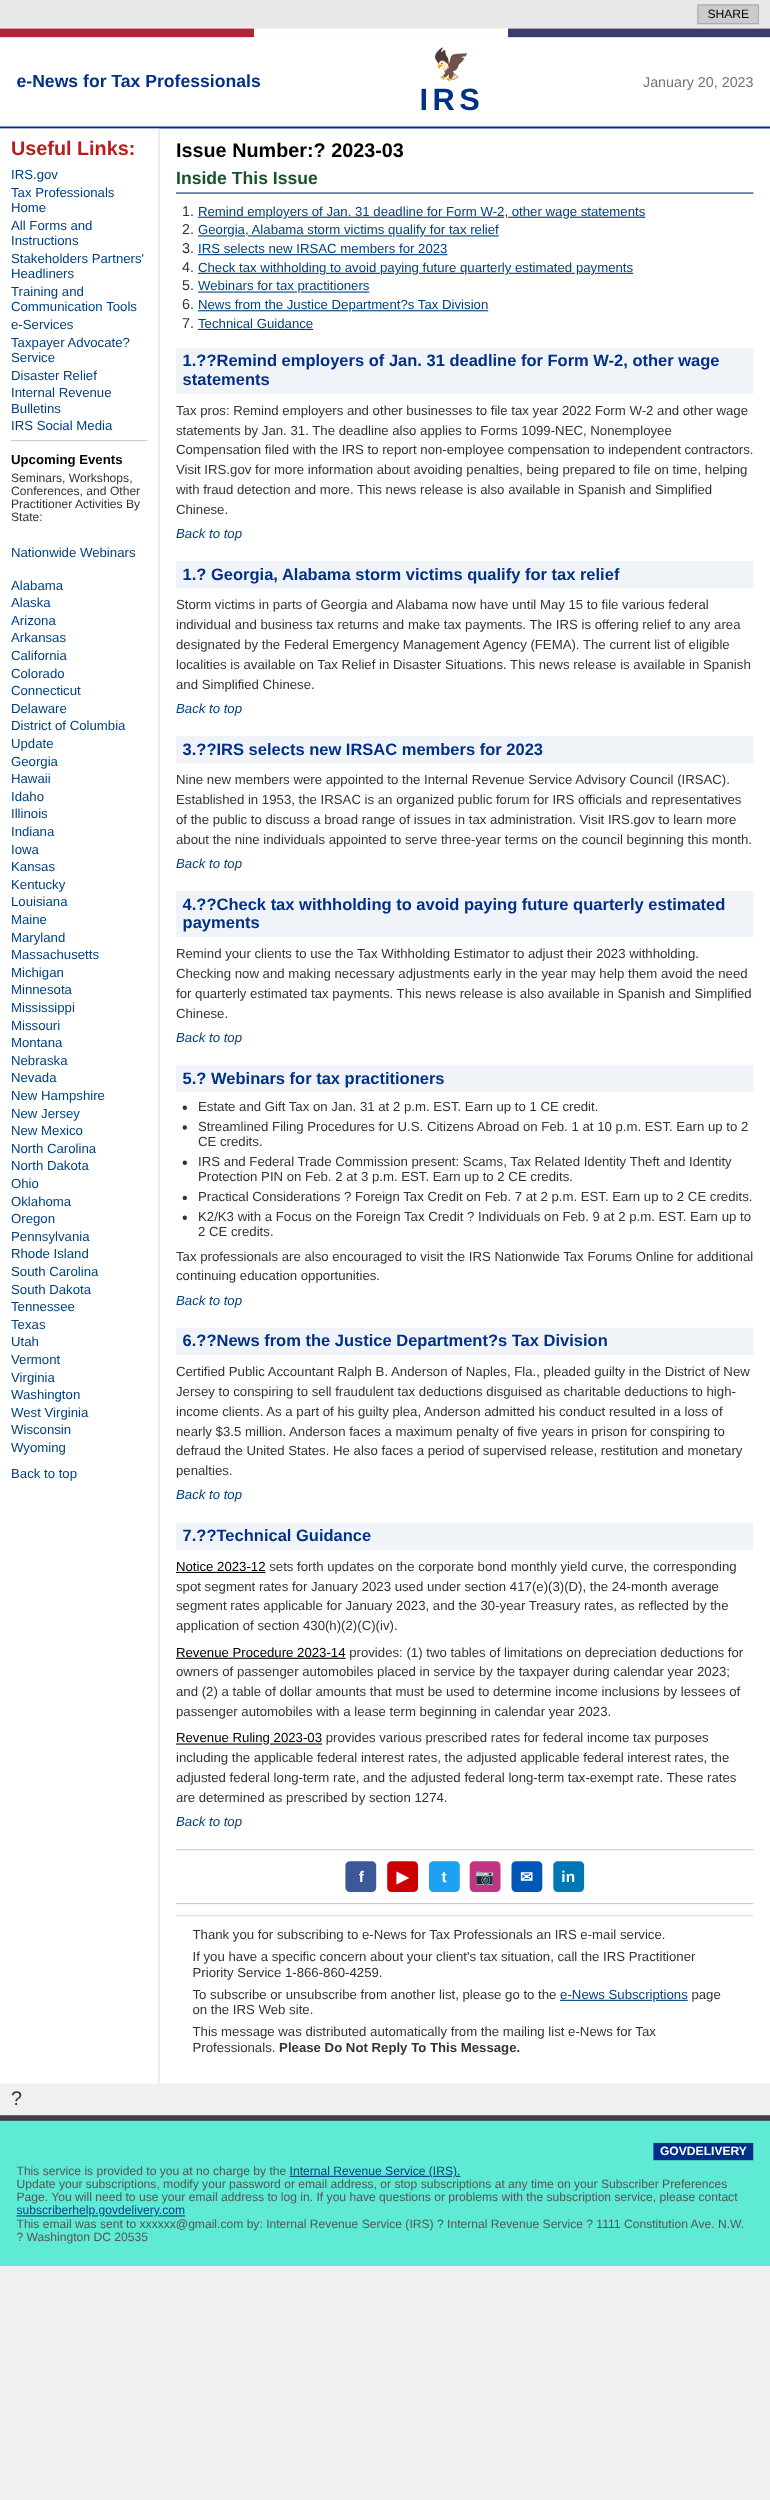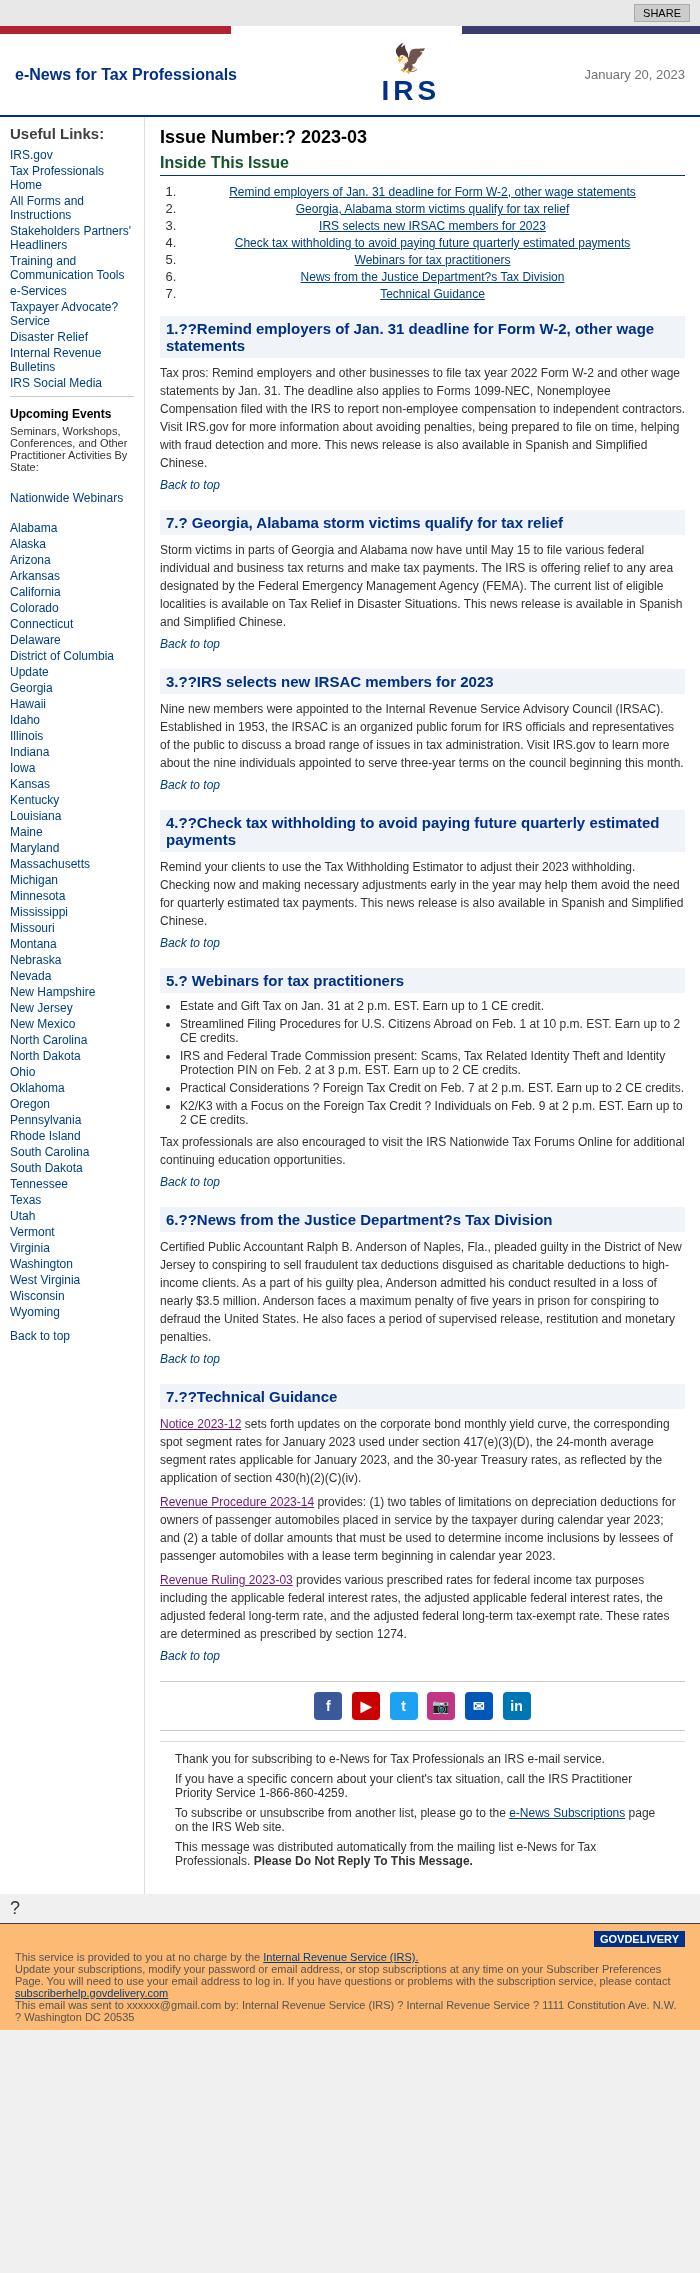--- a/index.html
+++ b/index.html
@@ -13,60 +13,60 @@
     .header-area { background: #fff; border-bottom: 2px solid #003087; padding: 8px 15px; display: flex; align-items: center; justify-content: space-between; }
     .irs-logo { display: flex; flex-direction: column; align-items: center; }
     .irs-logo-eagle { font-size: 28px; }
     .irs-logo-text { font-size: 28px; font-weight: bold; color: #003087; letter-spacing: 4px; }
     .enews-title { font-size: 16px; color: #003087; font-weight: bold; }
     .issue-date { font-size: 13px; color: #737373; }
     
     .main-layout { display: flex; background: #fff; }
     
     .sidebar { width: 145px; min-width: 145px; background: #fff; padding: 8px 10px; border-right: 1px solid #ddd; font-size: 12px; }
-    .sidebar h3 { font-size: 15px; font-weight: bold; margin-bottom: 6px; color: #404040; }
+    .sidebar h3 { font-size: 18px; font-weight: bold; margin-bottom: 6px; color: #b91c1c; }
     .sidebar a { color: #004080; text-decoration: none; display: block; margin-bottom: 2px; font-size: 12px; }
     .sidebar .section-title { font-weight: bold; font-size: 12px; margin: 10px 0 4px 0; color: #000; }
     .sidebar .sub-section { font-size: 11px; color: #333; margin: 4px 0; }
     .sidebar-divider { border: none; border-top: 1px solid #ccc; margin: 6px 0; }
     .back-to-top-sidebar { color: #004080; text-decoration: none; display: block; margin-top: 10px; font-size: 12px; }
     
     .content { flex: 1; padding: 10px 15px; }
     .issue-number { font-size: 18px; font-weight: bold; color: #000; margin-bottom: 6px; }
     .inside-title { font-size: 16px; font-weight: bold; color: #14532d; margin-bottom: 8px; border-bottom: 1px solid #003087; padding-bottom: 3px; }
     
     .toc { margin-bottom: 15px; }
-    .toc ol { padding-left: 20px; text-align: center; }
+    .toc ol { padding-left: 20px; }
     .toc li { margin-bottom: 2px; }
     .toc a { color: #004080; font-size: 12px; }
     
     .article { margin-bottom: 18px; }
     .article-title { font-size: 15px; font-weight: bold; color: #003087; margin-bottom: 6px; background: #f0f4f8; padding: 4px 6px; }
     .article-body { font-size: 12px; line-height: 1.5; margin-bottom: 6px; }
-    .article-body a { color: #701a75; }
+    .article-body a { color: #000000; }
     .back-to-top { font-size: 12px; margin: 6px 0; }
     .back-to-top a { color: #004080; text-decoration: none; font-style: italic; }
     
     .webinar-list { list-style: disc; padding-left: 20px; margin: 6px 0; }
     .webinar-list li { margin-bottom: 4px; font-size: 12px; }
     
     .social-bar { text-align: center; padding: 10px 0; border-top: 1px solid #ccc; border-bottom: 1px solid #ccc; margin: 10px 0; }
     .social-icon { display: inline-block; width: 28px; height: 28px; margin: 0 3px; border-radius: 4px; font-size: 14px; line-height: 28px; text-align: center; color: #fff; font-weight: bold; }
     .fb { background: #3b5998; }
     .yt { background: #cc0000; }
     .tw { background: #1da1f2; }
     .ig { background: #c13584; }
     .li { background: #0077b5; }
     .gd { background: #0057b8; }
     
     .footer-section { background: #fff; padding: 10px 15px; font-size: 12px; border-top: 1px solid #ddd; }
     .footer-section p { margin-bottom: 6px; }
     .footer-section a { color: #004080; }
     
-    .bottom-bar { background: #fdba74; padding: 7px 15px; font-size: 11px; color: #555; border-top: 1px solid #404040; }
+    .bottom-bar { background: #5eead4; padding: 20px 15px; font-size: 11px; color: #555; border-top: 5px solid #404040; }
     .bottom-bar a { color: #004080; }
     .govdelivery-logo { background: #003087; color: #fff; padding: 2px 6px; font-size: 11px; font-weight: bold; float: right; }
     
     .question-row { padding: 4px 10px; font-size: 18px; color: #333; }
   </style>
 </head>
 <body>
 
 <div class="share-bar">
   <button class="share-btn">SHARE</button>
@@ -182,21 +182,21 @@
         </ol>
     </div>
 
     <div id="articles-container">
         <div class="article">
           <div class="article-title">1.??Remind employers of Jan. 31 deadline for Form W-2, other wage statements</div>
           <p class="article-body">Tax pros: Remind employers and other businesses to file tax year 2022 Form W-2 and other wage statements by Jan. 31. The deadline also applies to Forms 1099-NEC, Nonemployee Compensation filed with the IRS to report non-employee compensation to independent contractors. Visit IRS.gov for more information about avoiding penalties, being prepared to file on time, helping with fraud detection and more. This news release is also available in Spanish and Simplified Chinese.</p>
           <div class="back-to-top"><a href="#">Back to top</a></div>
         </div>
         <div class="article">
-          <div class="article-title">7.? Georgia, Alabama storm victims qualify for tax relief</div>
+          <div class="article-title">1.? Georgia, Alabama storm victims qualify for tax relief</div>
           <p class="article-body">Storm victims in parts of Georgia and Alabama now have until May 15 to file various federal individual and business tax returns and make tax payments. The IRS is offering relief to any area designated by the Federal Emergency Management Agency (FEMA). The current list of eligible localities is available on Tax Relief in Disaster Situations. This news release is available in Spanish and Simplified Chinese.</p>
           <div class="back-to-top"><a href="#">Back to top</a></div>
         </div>
         <div class="article">
           <div class="article-title">3.??IRS selects new IRSAC members for 2023</div>
           <p class="article-body">Nine new members were appointed to the Internal Revenue Service Advisory Council (IRSAC). Established in 1953, the IRSAC is an organized public forum for IRS officials and representatives of the public to discuss a broad range of issues in tax administration. Visit IRS.gov to learn more about the nine individuals appointed to serve three-year terms on the council beginning this month.</p>
           <div class="back-to-top"><a href="#">Back to top</a></div>
         </div>
         <div class="article">
           <div class="article-title">4.??Check tax withholding to avoid paying future quarterly estimated payments</div>

